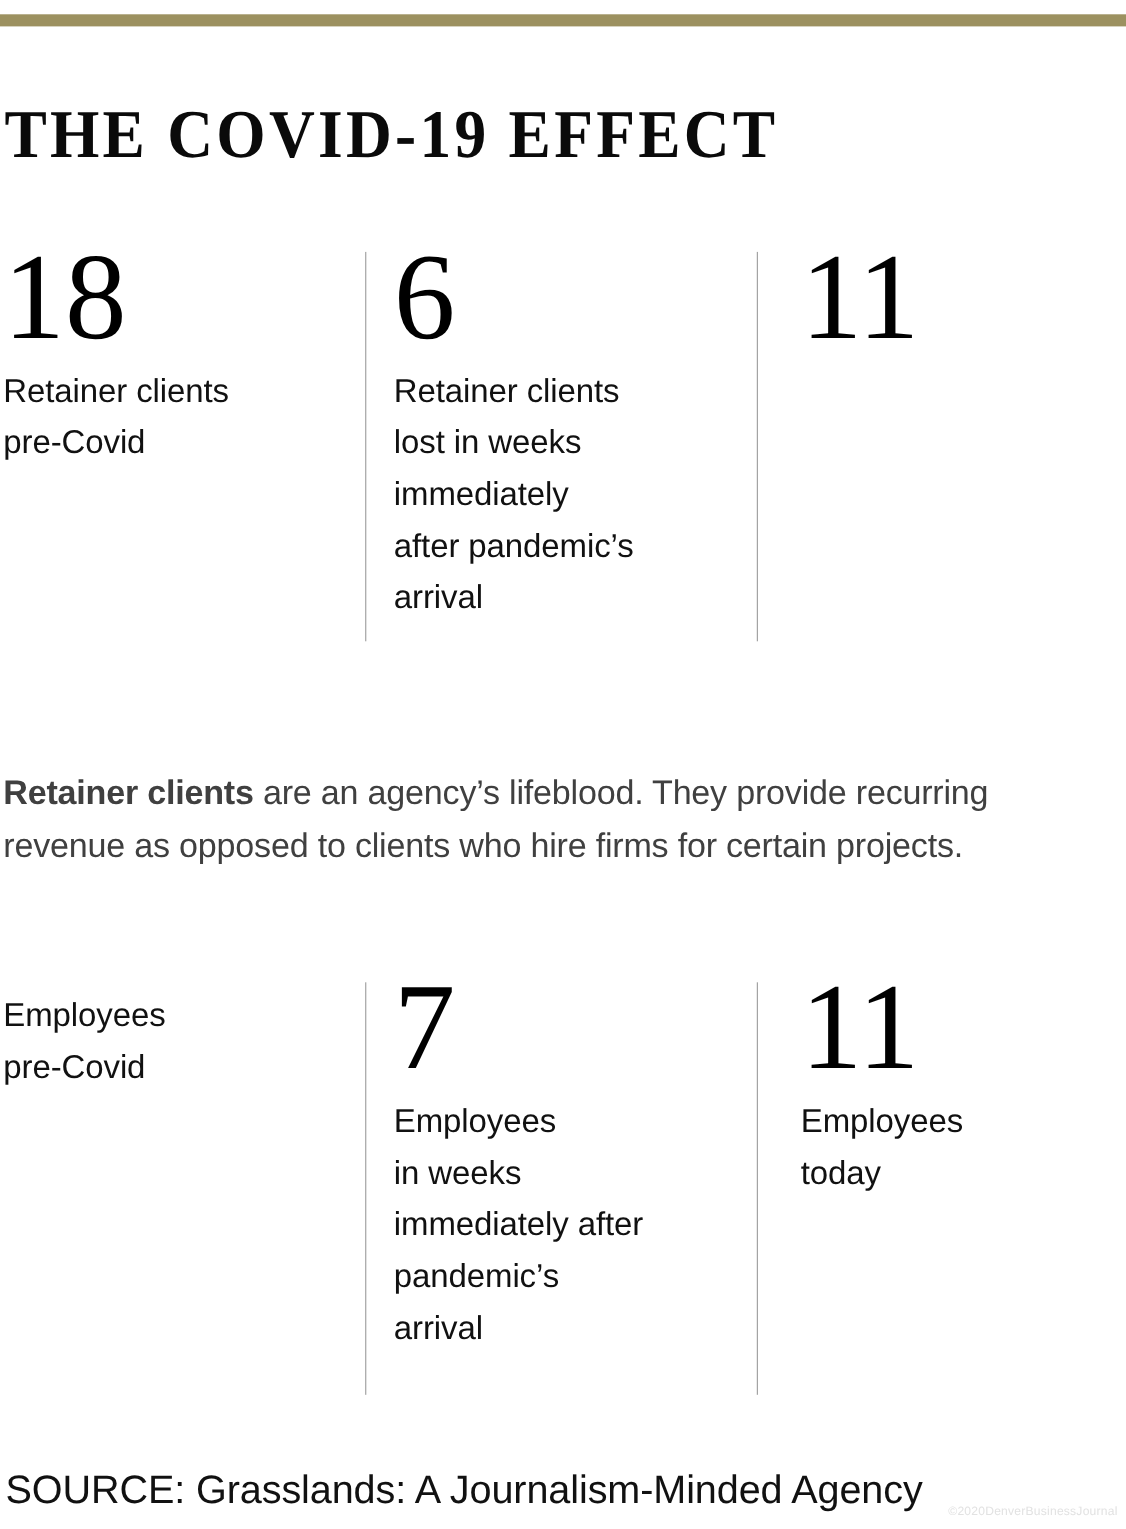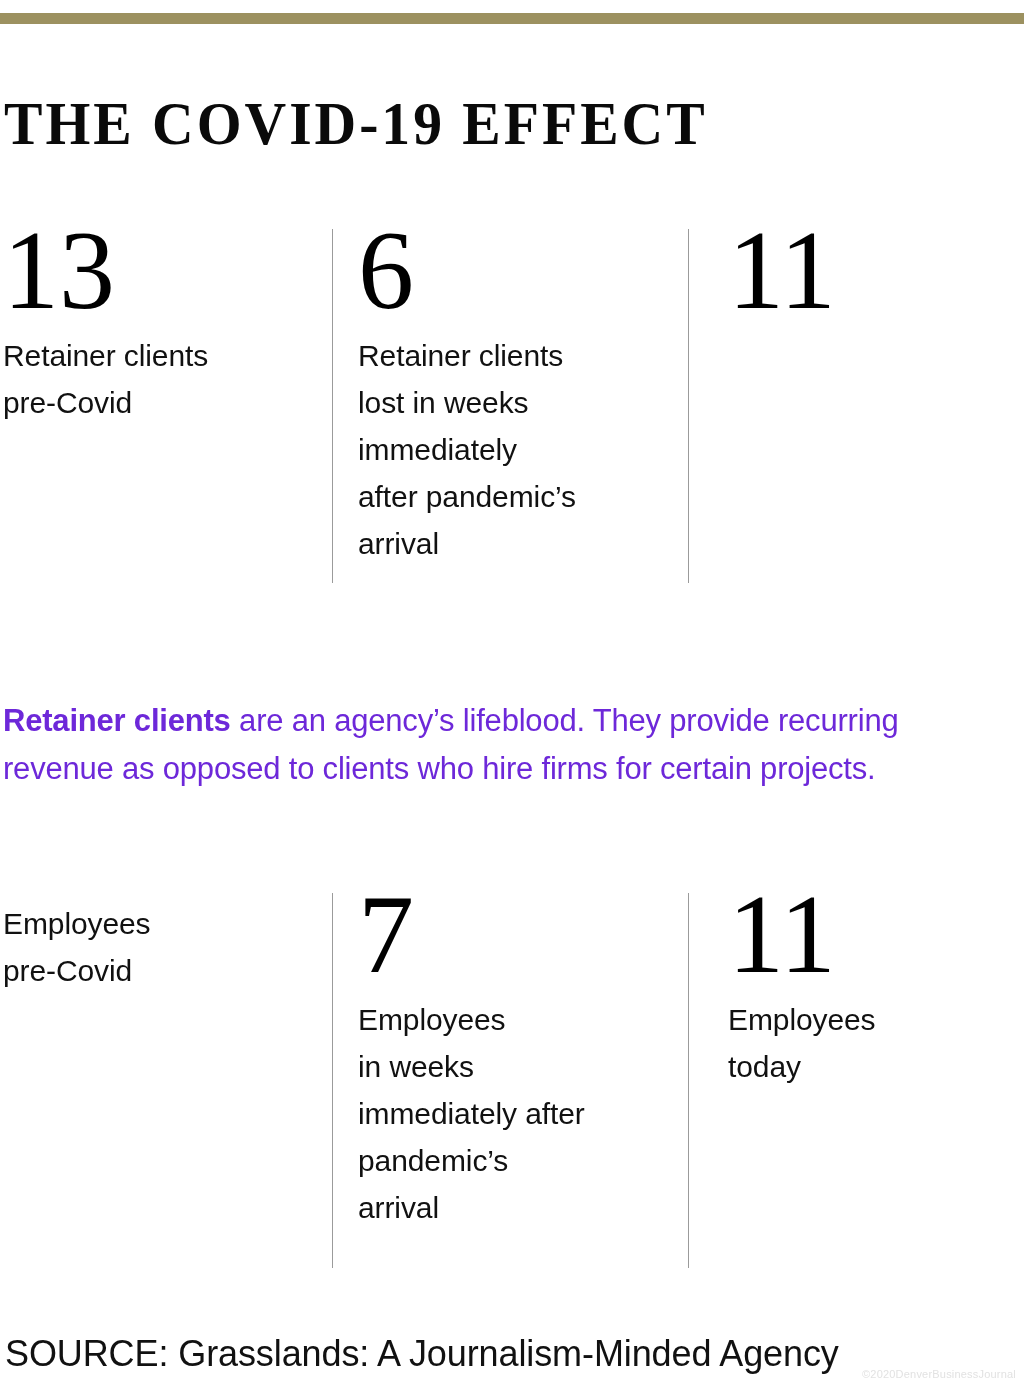--- a/index.html
+++ b/index.html
@@ -106,21 +106,21 @@
 
   
   .explainer {
     position: absolute;
     left: 3px;
     top: 666px;
     width: 930px;
     font-family: "Liberation Sans", sans-serif;
     font-size: 31px;
     line-height: 48px;
-    color: #6d28d9;
+    color: #404040;
     letter-spacing: -0.2px;
   }
   .explainer b {
     font-weight: bold;
   }
 
   
   .source {
     position: absolute;
     left: 5px;
@@ -150,21 +150,21 @@
 
 <div class="page">
 
   <div class="gold-bar"></div>
 
   <div class="headline">THE COVID-19 EFFECT</div>
 
   <div class="stat-row row-1">
 
     <div class="stat-col col-1">
-      <div class="stat-number">13</div>
+      <div class="stat-number">18</div>
       <div class="stat-label">Retainer clients
 pre-Covid</div>
     </div>
 
     <div class="stat-col col-2">
       <div class="stat-number">6</div>
       <div class="stat-label">Retainer clients
 lost in weeks
 immediately
 after pandemic’s

